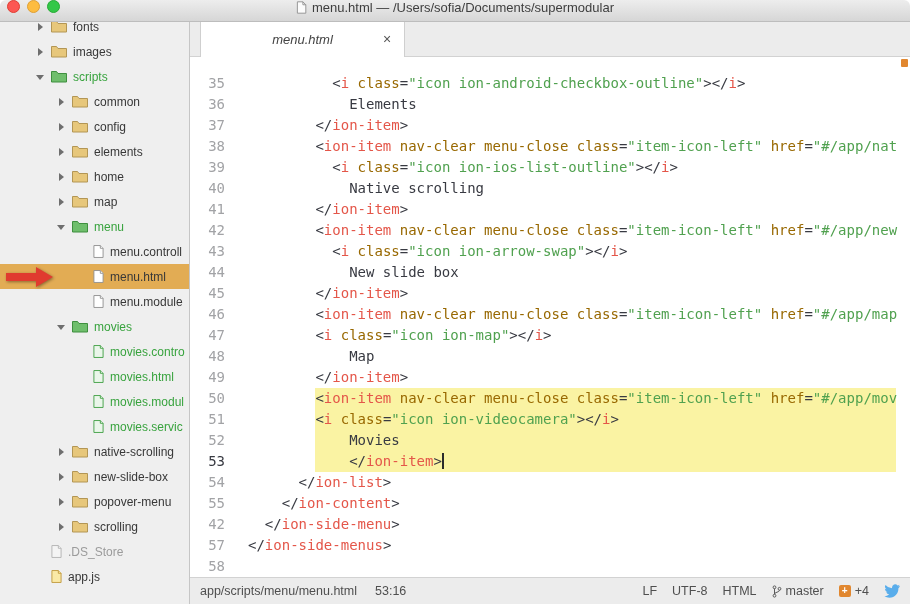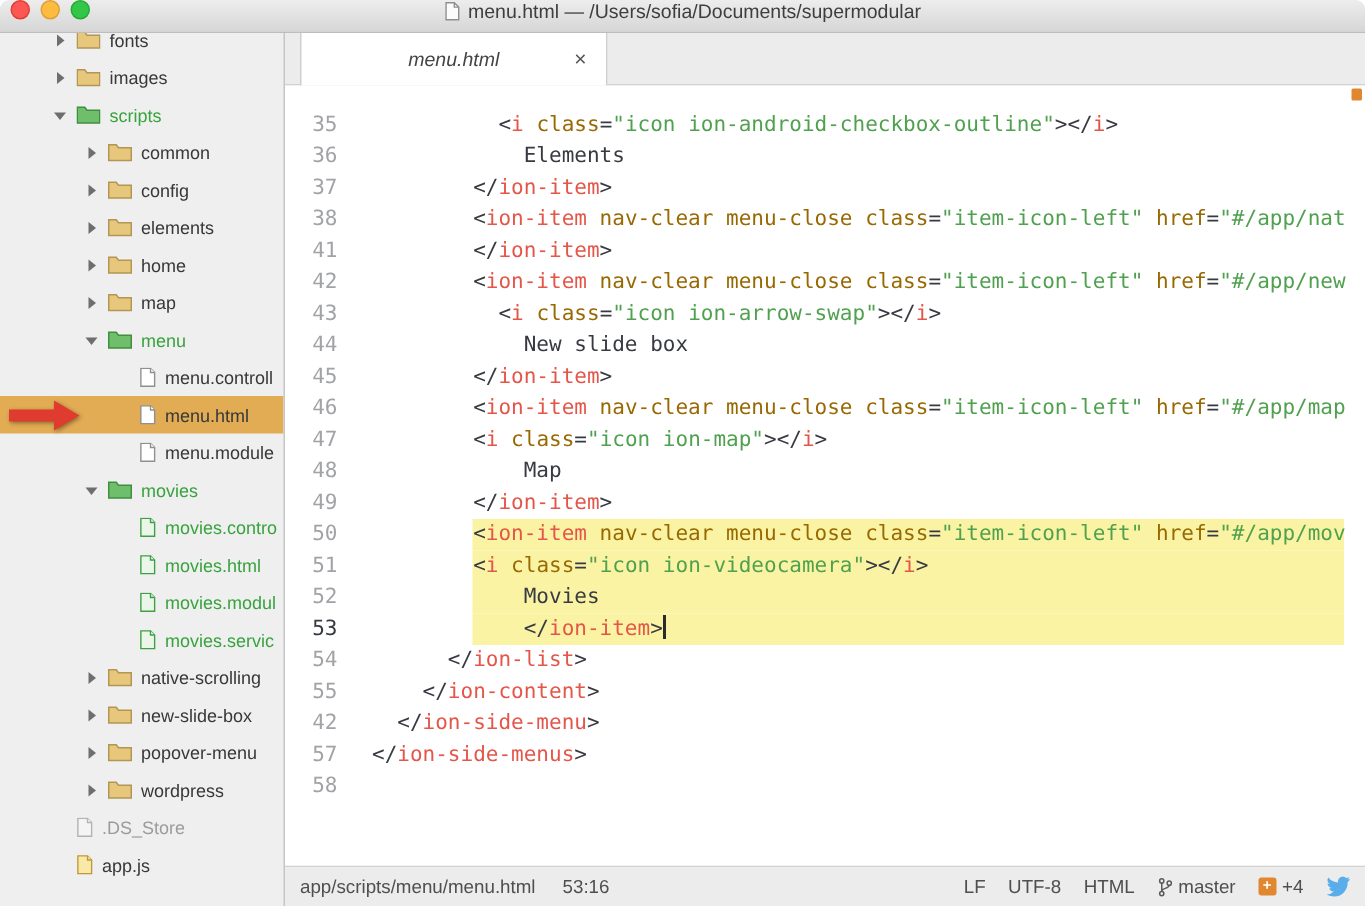--- a/index.html
+++ b/index.html
@@ -367,21 +367,21 @@
   </div>
 
   <div class="tree-item folder-closed" style="--lvl: 1;">
     <span class="chev right"></span>
     <span class="ticon">
       <svg class="icon-folder" width="16" height="13" viewBox="0 0 16 13">
                 <path d="M.5 1.5h5l1.5 2h8.5v8.5H.5z"></path>
               </svg>
 
     </span>
-    <span class="label">wordpress</span>
+    <span class="label">scrolling</span>
 
   </div>
 
   <div class="tree-item file st-ignored" style="--lvl: 0;">
     <span class="chev"></span>
     <span class="ticon">
 
       <svg class="icon-file" width="11" height="13" viewBox="0 0 12 14">
                 <path d="M1 .5h7l3 3V13.5H1z"></path>
                 <path d="M8 .5v3h3" fill="none"></path>
@@ -429,21 +429,29 @@
   <div class="code-line">
     <span class="gutter">37</span>
     <span class="line-content"><span class="ind" style="width: 8ch;"></span><span class="tok-p">&lt;/</span><span class="tok-t">ion-item</span><span class="tok-p">&gt;</span></span>
   </div>
 
   <div class="code-line">
     <span class="gutter">38</span>
     <span class="line-content"><span class="ind" style="width: 8ch;"></span><span class="tok-p">&lt;</span><span class="tok-t">ion-item</span><span class="tok-p"> </span><span class="tok-a">nav-clear</span><span class="tok-p"> </span><span class="tok-a">menu-close</span><span class="tok-p"> </span><span class="tok-a">class</span><span class="tok-p">=</span><span class="tok-s">"item-icon-left"</span><span class="tok-p"> </span><span class="tok-a">href</span><span class="tok-p">=</span><span class="tok-s">"#/app/nat</span></span>
   </div>
 
-
+  <div class="code-line">
+    <span class="gutter">39</span>
+    <span class="line-content"><span class="ind" style="width: 10ch;"></span><span class="tok-p">&lt;</span><span class="tok-t">i</span><span class="tok-p"> </span><span class="tok-a">class</span><span class="tok-p">=</span><span class="tok-s">"icon ion-ios-list-outline"</span><span class="tok-p">&gt;&lt;/</span><span class="tok-t">i</span><span class="tok-p">&gt;</span></span>
+  </div>
+
+  <div class="code-line">
+    <span class="gutter">40</span>
+    <span class="line-content"><span class="ind" style="width: 12ch;"></span><span class="tok-x">Native scrolling</span></span>
+  </div>
 
   <div class="code-line">
     <span class="gutter">41</span>
     <span class="line-content"><span class="ind" style="width: 8ch;"></span><span class="tok-p">&lt;/</span><span class="tok-t">ion-item</span><span class="tok-p">&gt;</span></span>
   </div>
 
   <div class="code-line">
     <span class="gutter">42</span>
     <span class="line-content"><span class="ind" style="width: 8ch;"></span><span class="tok-p">&lt;</span><span class="tok-t">ion-item</span><span class="tok-p"> </span><span class="tok-a">nav-clear</span><span class="tok-p"> </span><span class="tok-a">menu-close</span><span class="tok-p"> </span><span class="tok-a">class</span><span class="tok-p">=</span><span class="tok-s">"item-icon-left"</span><span class="tok-p"> </span><span class="tok-a">href</span><span class="tok-p">=</span><span class="tok-s">"#/app/new</span></span>
   </div>

